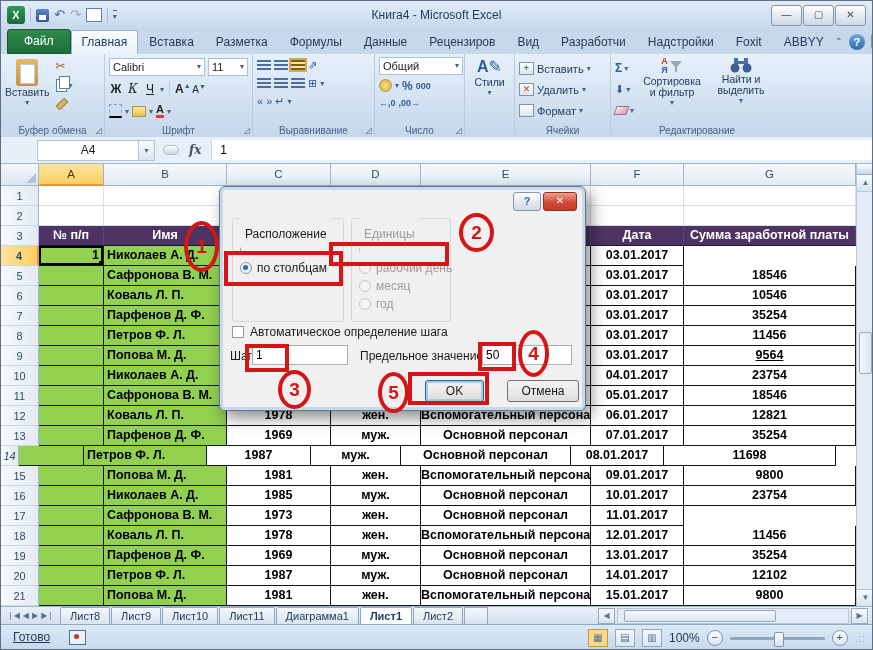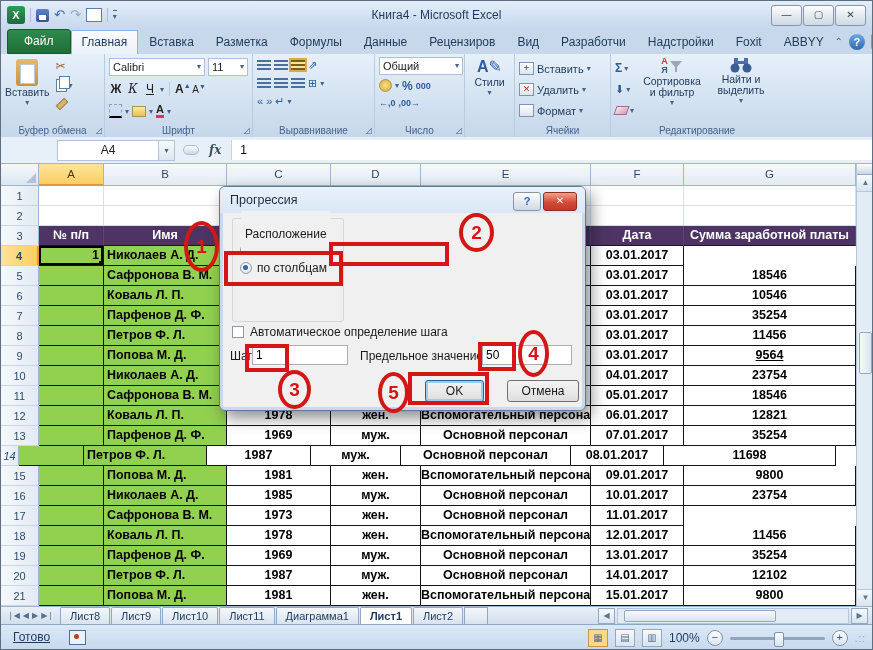--- a/index.html
+++ b/index.html
@@ -71,21 +71,21 @@
     font-size:9px;font-weight:bold;text-align:center;line-height:10px;}
   .cic.ins{color:#3B8A3B;} .cic.del{color:#C23B22;}
   .erz{width:11px;height:7px;background:linear-gradient(135deg,#F6EAF0,#D898B8);border:1px solid #9A7186;transform:skewX(-20deg);}
   .sorticon{display:flex;align-items:center;gap:1px;}
   .ayablk{display:flex;flex-direction:column;font-size:9px;font-weight:bold;line-height:9px;}
   .ayablk .a{color:#C23B22;} .ayablk .ya{color:#2F5C9E;}
   .bigbtn .lbl2{line-height:11px;margin-top:1px;}
   
   #fbar{position:absolute;left:0;top:136px;width:100%;height:26px;background:#E7EFF8;
     border-bottom:1px solid #9EB6CE;display:flex;align-items:center;font-size:12px;}
-  #namebox{width:100px;height:19px;background:#fff;border:1px solid #B3C4D8;margin-left:56px;
+  #namebox{width:100px;height:19px;background:#fff;border:1px solid #B3C4D8;margin-left:36px;
     text-align:center;line-height:19px;color:#222;}
   .nbdrop{width:15px;height:19px;border:1px solid #B3C4D8;border-left:none;background:linear-gradient(#F6FAFD,#DCE6F1);
     font-size:8px;color:#4A6584;text-align:center;line-height:19px;}
   .fxcircle{width:14px;height:8px;border-radius:6px;background:linear-gradient(#FDFEFF,#C9D7E6);border:1px solid #A9BCD0;margin:0 8px;}
   .fxsym{font-family:"DejaVu Serif",serif;font-style:italic;font-weight:bold;color:#3B5063;margin:0 10px 0 2px;}
   #fcontent{flex:1;height:20px;background:#fff;border-left:1px solid #C6D4E4;line-height:20px;padding-left:8px;color:#000;}
   
   #grid{position:absolute;left:0;top:163px;width:855px;background:#fff;}
   .grow{display:flex;height:20px;}
   .grow.hdr{height:22px;}
@@ -638,33 +638,51 @@
     </div>
 
   <div id="vscroll">
     <div class="vsplit"></div>
     <div class="varr">▲</div>
     <div id="vthumb"></div>
     <div class="varr dn">▼</div>
   </div>
 
   <div id="dialog">
-    <div id="dlg-title">Прогрессия</div>
     <span class="dhelp">?</span>
     <span class="dclose">✕</span>
     <div id="dlg-groups">
         <div class="fs" style="width: 112px;">
           <span class="leg">Расположение</span>
           <div class="fsrow">
             <span class="radio"></span>
             <span class="rlabel">по строкам</span>
           </div>
           <div class="fsrow">
             <span class="radio on"></span>
             <span class="rlabel">по столбцам</span>
+          </div>
+        </div>
+        <div class="fs dis" style="width: 100px;">
+          <span class="leg">Единицы</span>
+          <div class="fsrow">
+            <span class="radio"></span>
+            <span class="rlabel">день</span>
+          </div>
+          <div class="fsrow">
+            <span class="radio"></span>
+            <span class="rlabel">рабочий день</span>
+          </div>
+          <div class="fsrow">
+            <span class="radio"></span>
+            <span class="rlabel">месяц</span>
+          </div>
+          <div class="fsrow">
+            <span class="radio"></span>
+            <span class="rlabel">год</span>
           </div>
         </div>
       </div>
     <div id="cbrow">
       <span class="cb"></span>
       <span>Автоматическое определение шага</span>
     </div>
     <span class="dlg-lbl" style="left:10px;top:162px;">Шаг:</span>
     <input class="dlg-inp" style="left: 32px; top: 158px; width: 96px;" value="1">
     <span class="dlg-lbl" style="left:140px;top:162px;">Предельное значение:</span>

